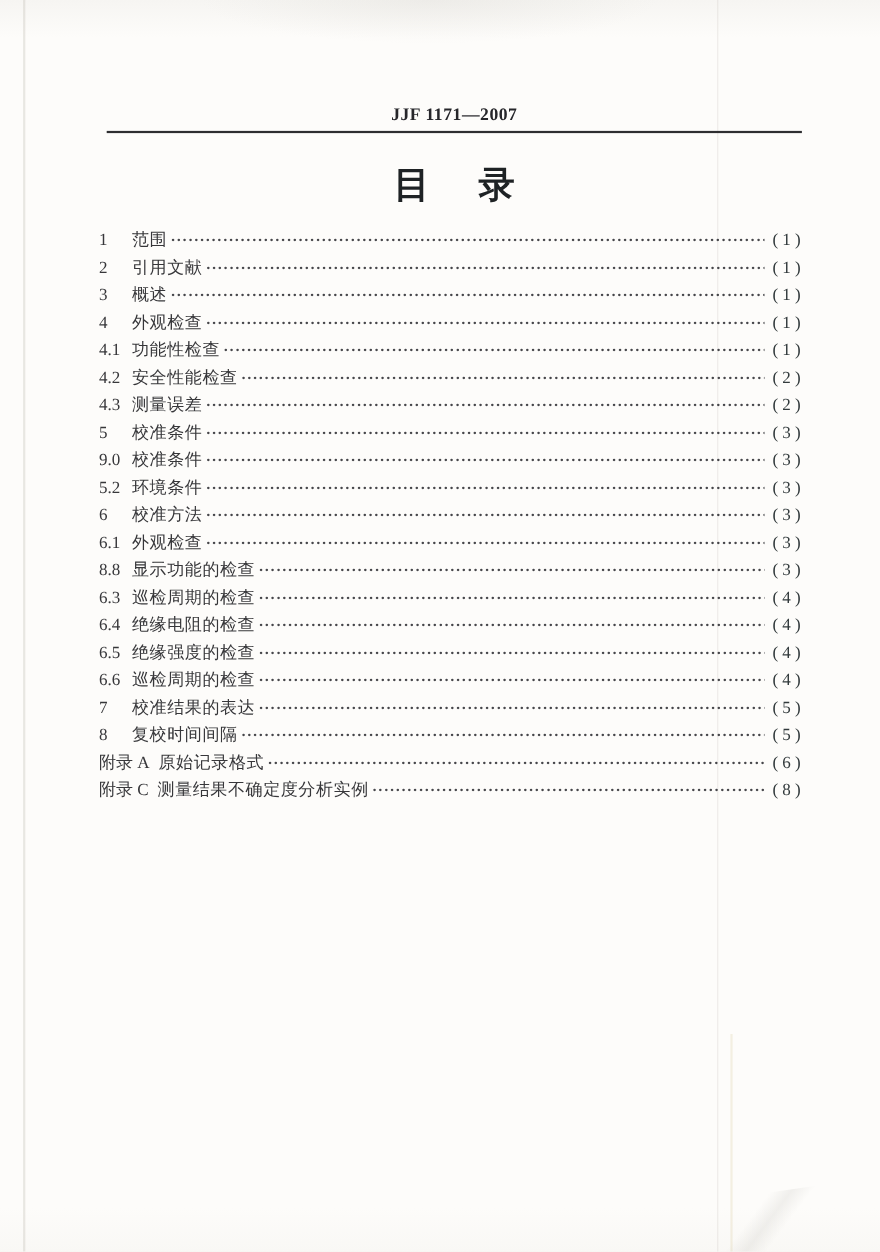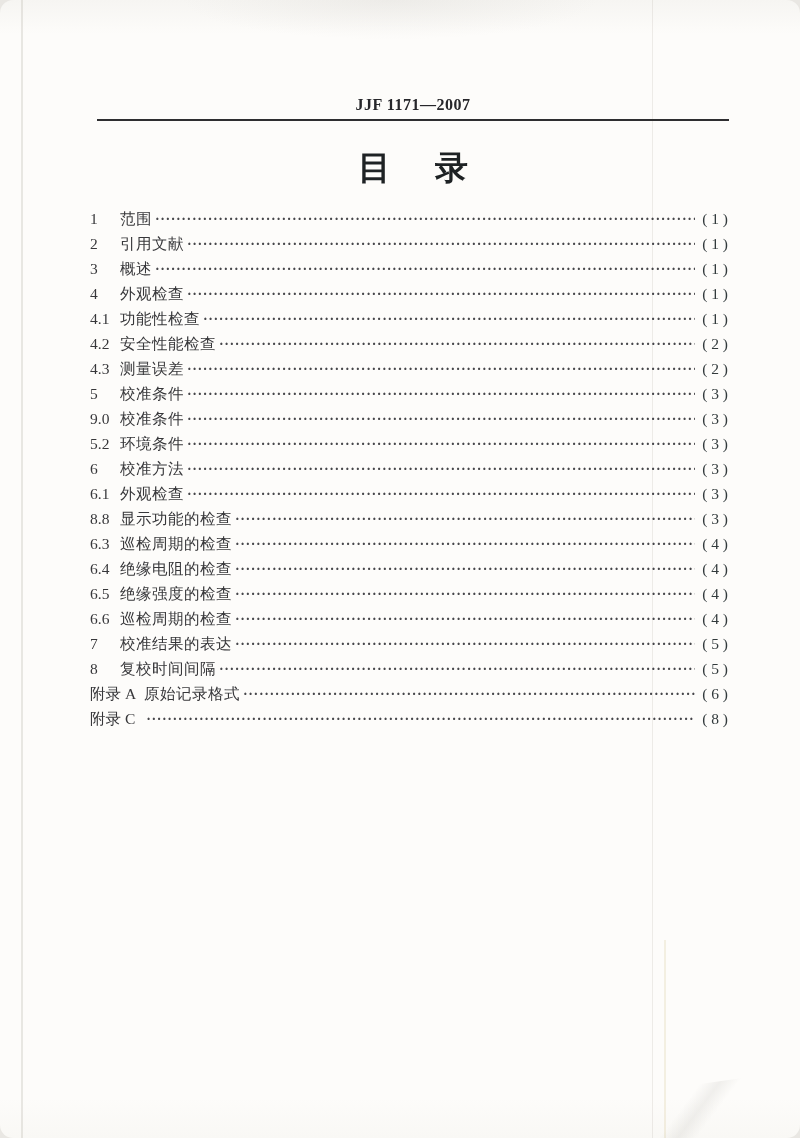--- a/index.html
+++ b/index.html
@@ -11,21 +11,20 @@
   .page {
     position: relative;
     width: 800px;
     height: 1138px;
     margin: 0 auto;
     background:
       linear-gradient(180deg, #f6f5f2 0%, #fdfcfa 3%, #fdfcfa 96.5%, #f9f8f5 100%),
       #fdfcfa;
     overflow: hidden;
     color: #37373a;
-    border-radius: 13px;
   }
   
   .scan-edge-left {
     position: absolute; left: 21px; top: 0; bottom: 0; width: 2px;
     background: rgba(186, 182, 172, 0.30);
   }
   .scan-crease-right {
     position: absolute; left: 652px; top: 0; bottom: 0; width: 1px;
     background: rgba(196, 192, 184, 0.28);
   }
@@ -268,18 +267,19 @@
     <div class="toc-row">
       <span class="toc-num">附录 A</span>
       <span class="toc-label">原始记录格式</span>
       <span class="toc-leader"></span>
       <span class="toc-page">( 6 )</span>
     </div>
 
 
     <div class="toc-row">
       <span class="toc-num">附录 C</span>
+      <span class="toc-label">测量结果不确定度分析实例</span>
       <span class="toc-leader"></span>
       <span class="toc-page">( 8 )</span>
     </div>
   </div>
 
 </div>
 
 </body></html>

